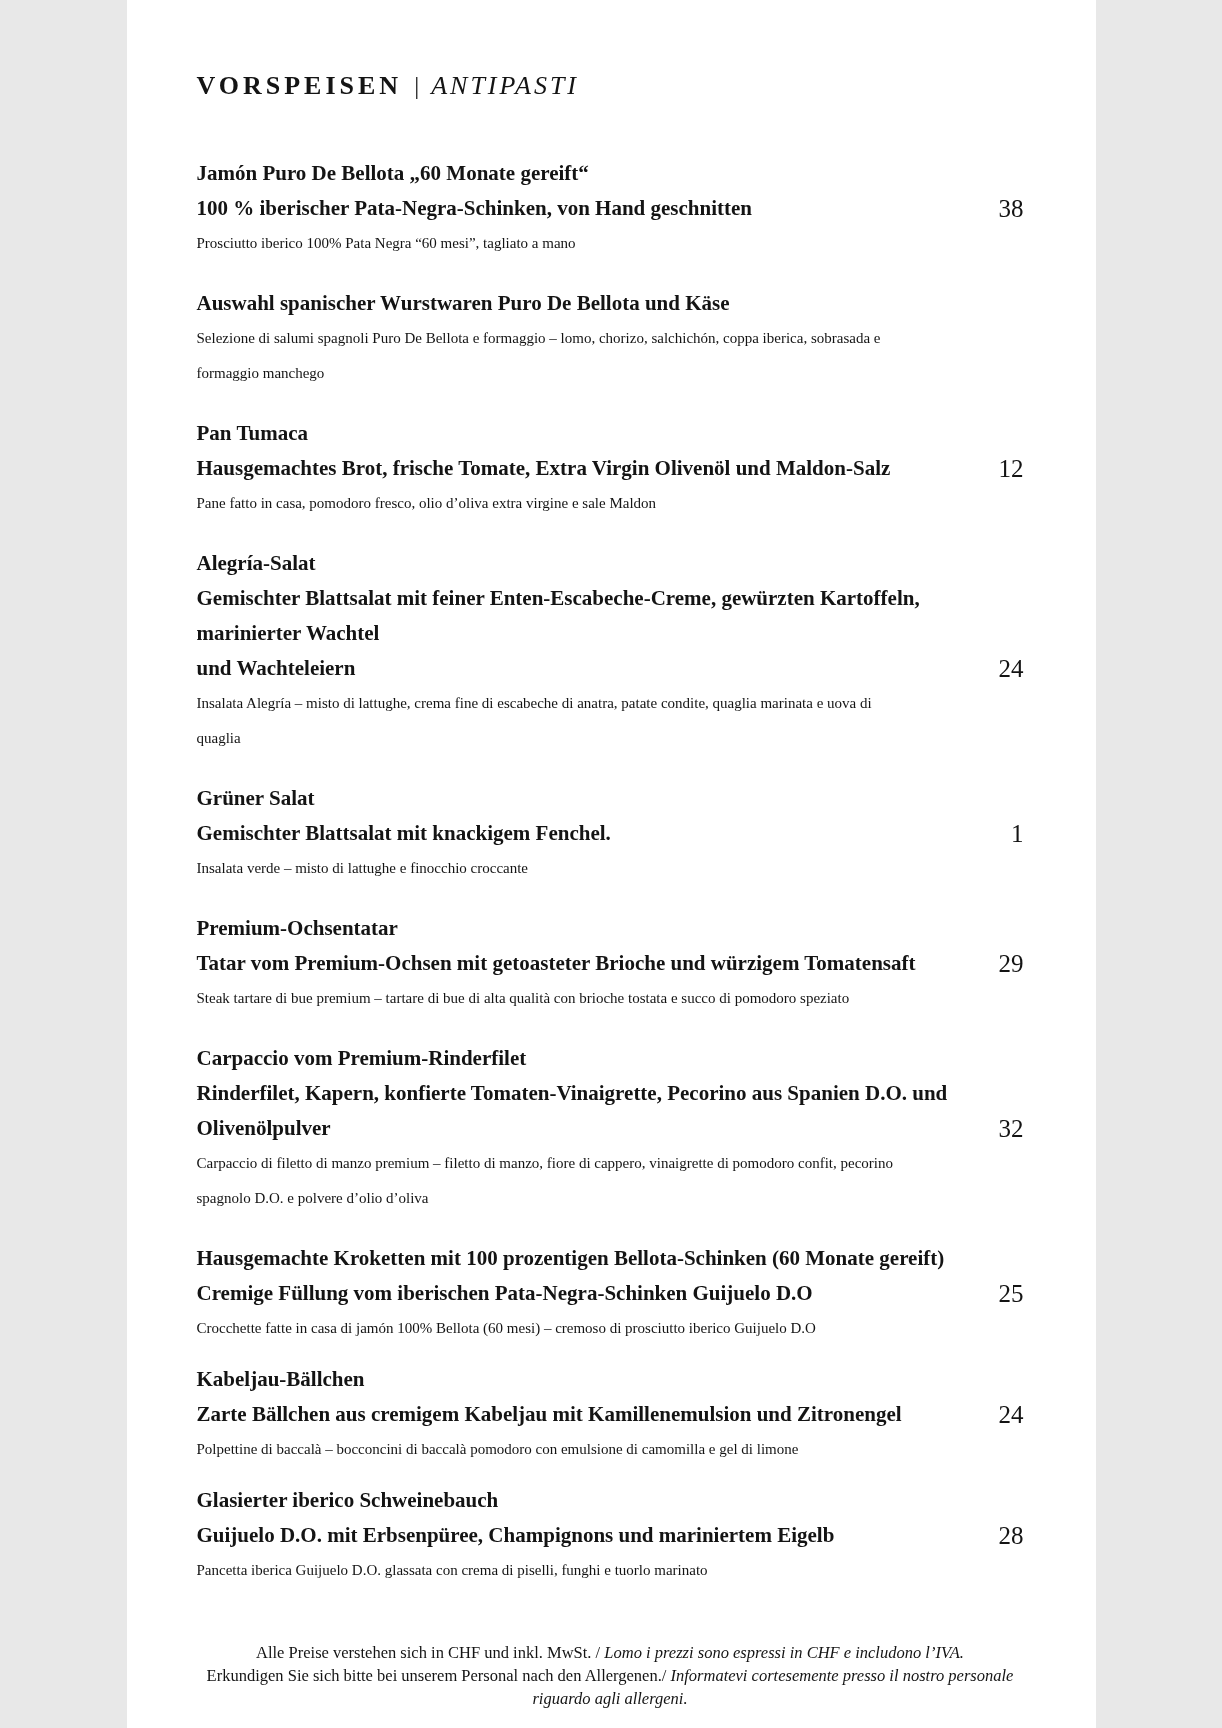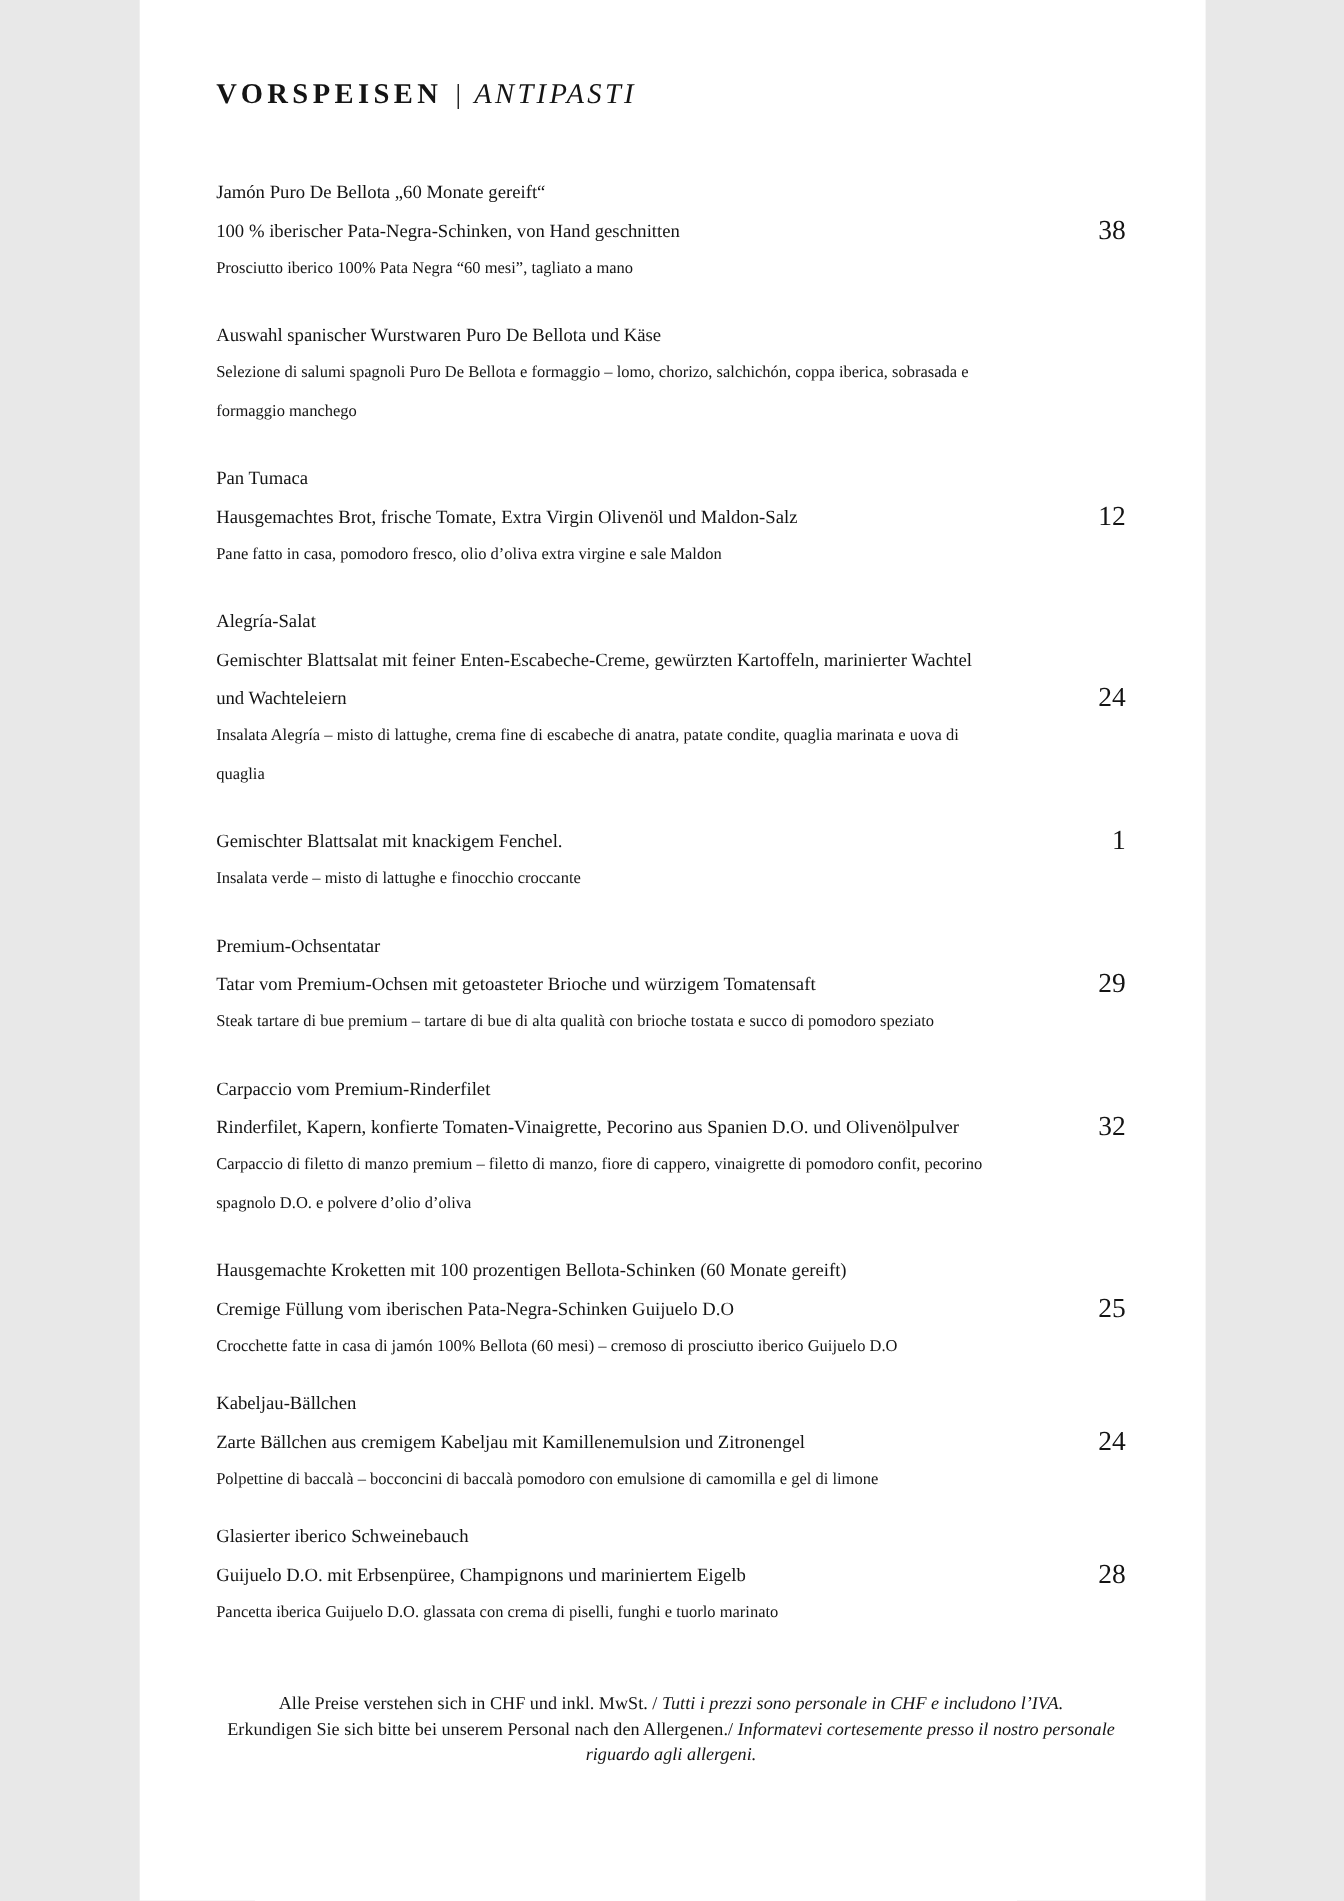--- a/index.html
+++ b/index.html
@@ -34,23 +34,23 @@
     font-style: italic;
     font-weight: normal;
     letter-spacing: 3px;
   }
   
   .menu { margin-top: 55px; }
   .item { margin-bottom: 25px; }
   .item:nth-child(8), .item:nth-child(9) { margin-bottom: 16px; }
   .item h2, .item p { margin: 0; }
   .name, .desc {
-    font-size: 17px;
+    font-size: 21px;
     line-height: 35px;
-    font-weight: normal;
+    font-weight: bold;
   }
   .desc-row {
     display: flex;
     align-items: flex-end;
     gap: 18px;
   }
   .desc {
     flex: 1 1 auto;
     white-space: pre-line;
   }
@@ -117,20 +117,21 @@
       <div class="desc-row">
         <p class="desc">Gemischter Blattsalat mit feiner Enten-Escabeche-Creme, gewürzten Kartoffeln, marinierter Wachtel
 und Wachteleiern</p>
         <span class="price">24</span>
       </div>
       <p class="trans">Insalata Alegría – misto di lattughe, crema fine di escabeche di anatra, patate condite, quaglia marinata e uova di
 quaglia</p>
     </article>
 
     <article class="item">
+      <h2 class="name">Grüner Salat</h2>
       <div class="desc-row">
         <p class="desc">Gemischter Blattsalat mit knackigem Fenchel.</p>
         <span class="price">1</span>
       </div>
       <p class="trans">Insalata verde – misto di lattughe e finocchio croccante</p>
     </article>
 
     <article class="item">
       <h2 class="name">Premium-Ochsentatar</h2>
       <div class="desc-row">
@@ -175,21 +176,21 @@
         <span class="price">28</span>
       </div>
       <p class="trans">Pancetta iberica Guijuelo D.O. glassata con crema di piselli, funghi e tuorlo marinato</p>
     </article>
 
   </section>
 
   <footer class="footer">
     <p class="footer-line">
       <span class="de">Alle Preise verstehen sich in CHF und inkl. MwSt. /</span>
-      <span class="it">Tutti i prezzi sono personale in CHF e includono l’IVA.</span>
+      <span class="it">Lomo i prezzi sono espressi in CHF e includono l’IVA.</span>
     </p>
     <p class="footer-line">
       <span class="de">Erkundigen Sie sich bitte bei unserem Personal nach den Allergenen./</span>
       <span class="it">Informatevi cortesemente presso il nostro personale riguardo agli allergeni.</span>
     </p>
   </footer>
 
 </div>
 
 </body></html>

